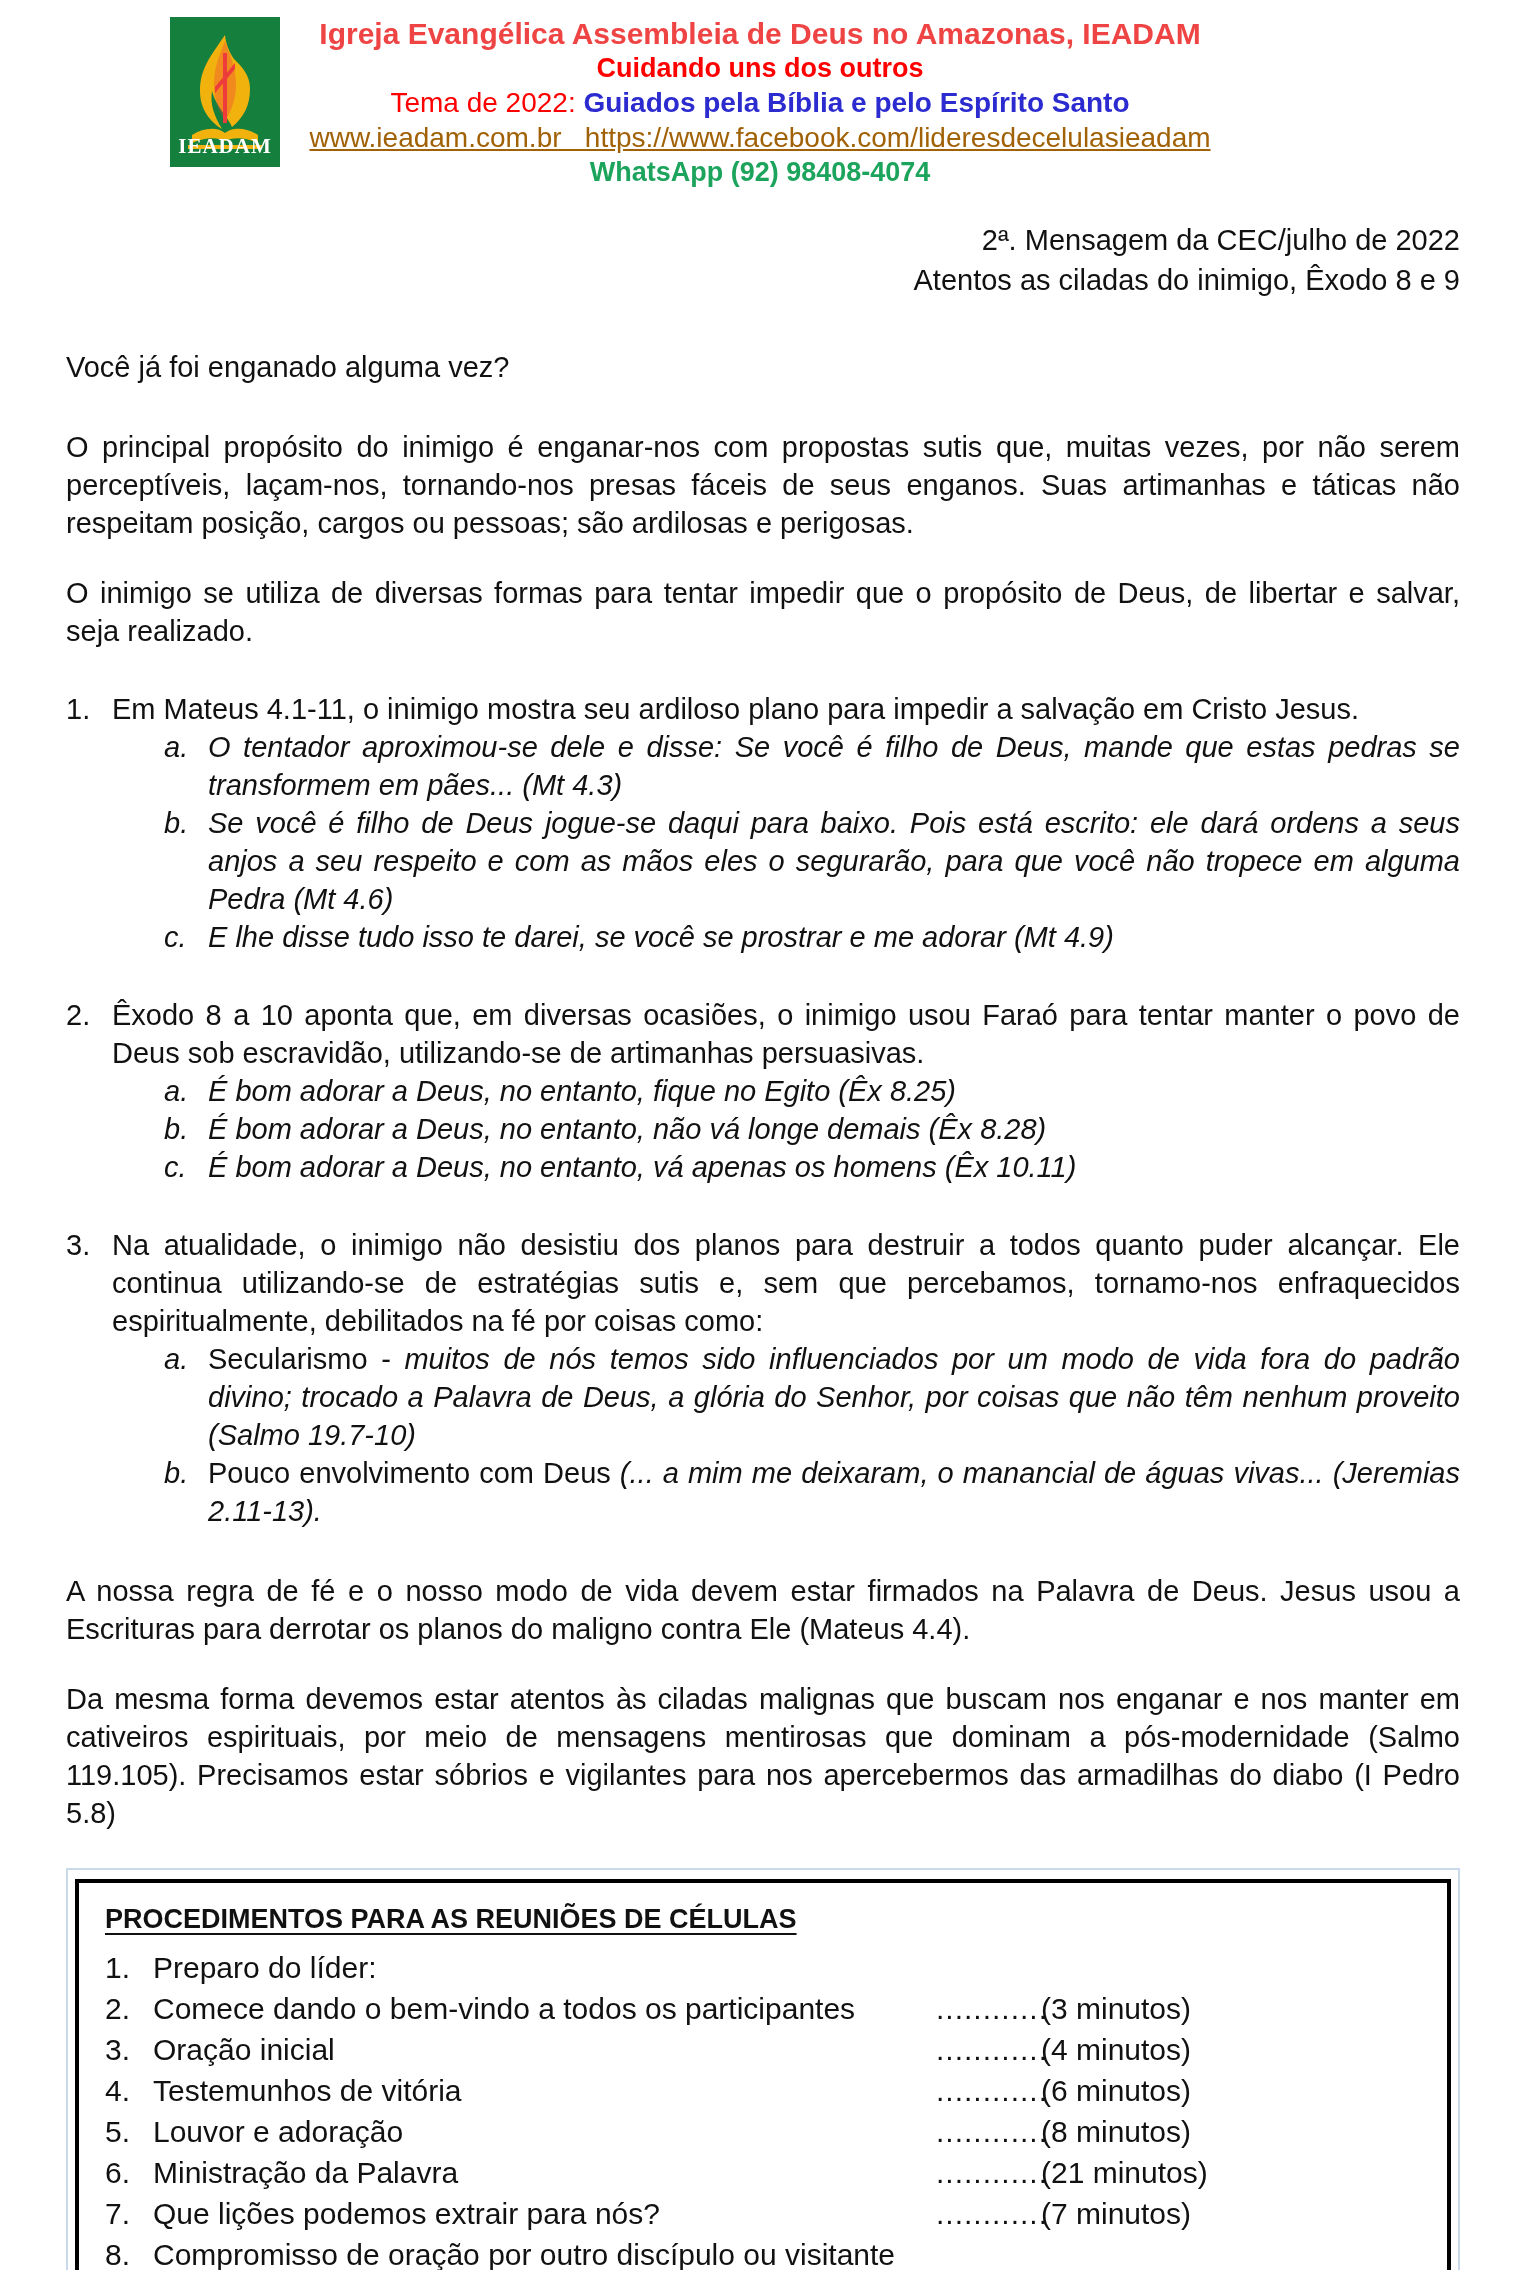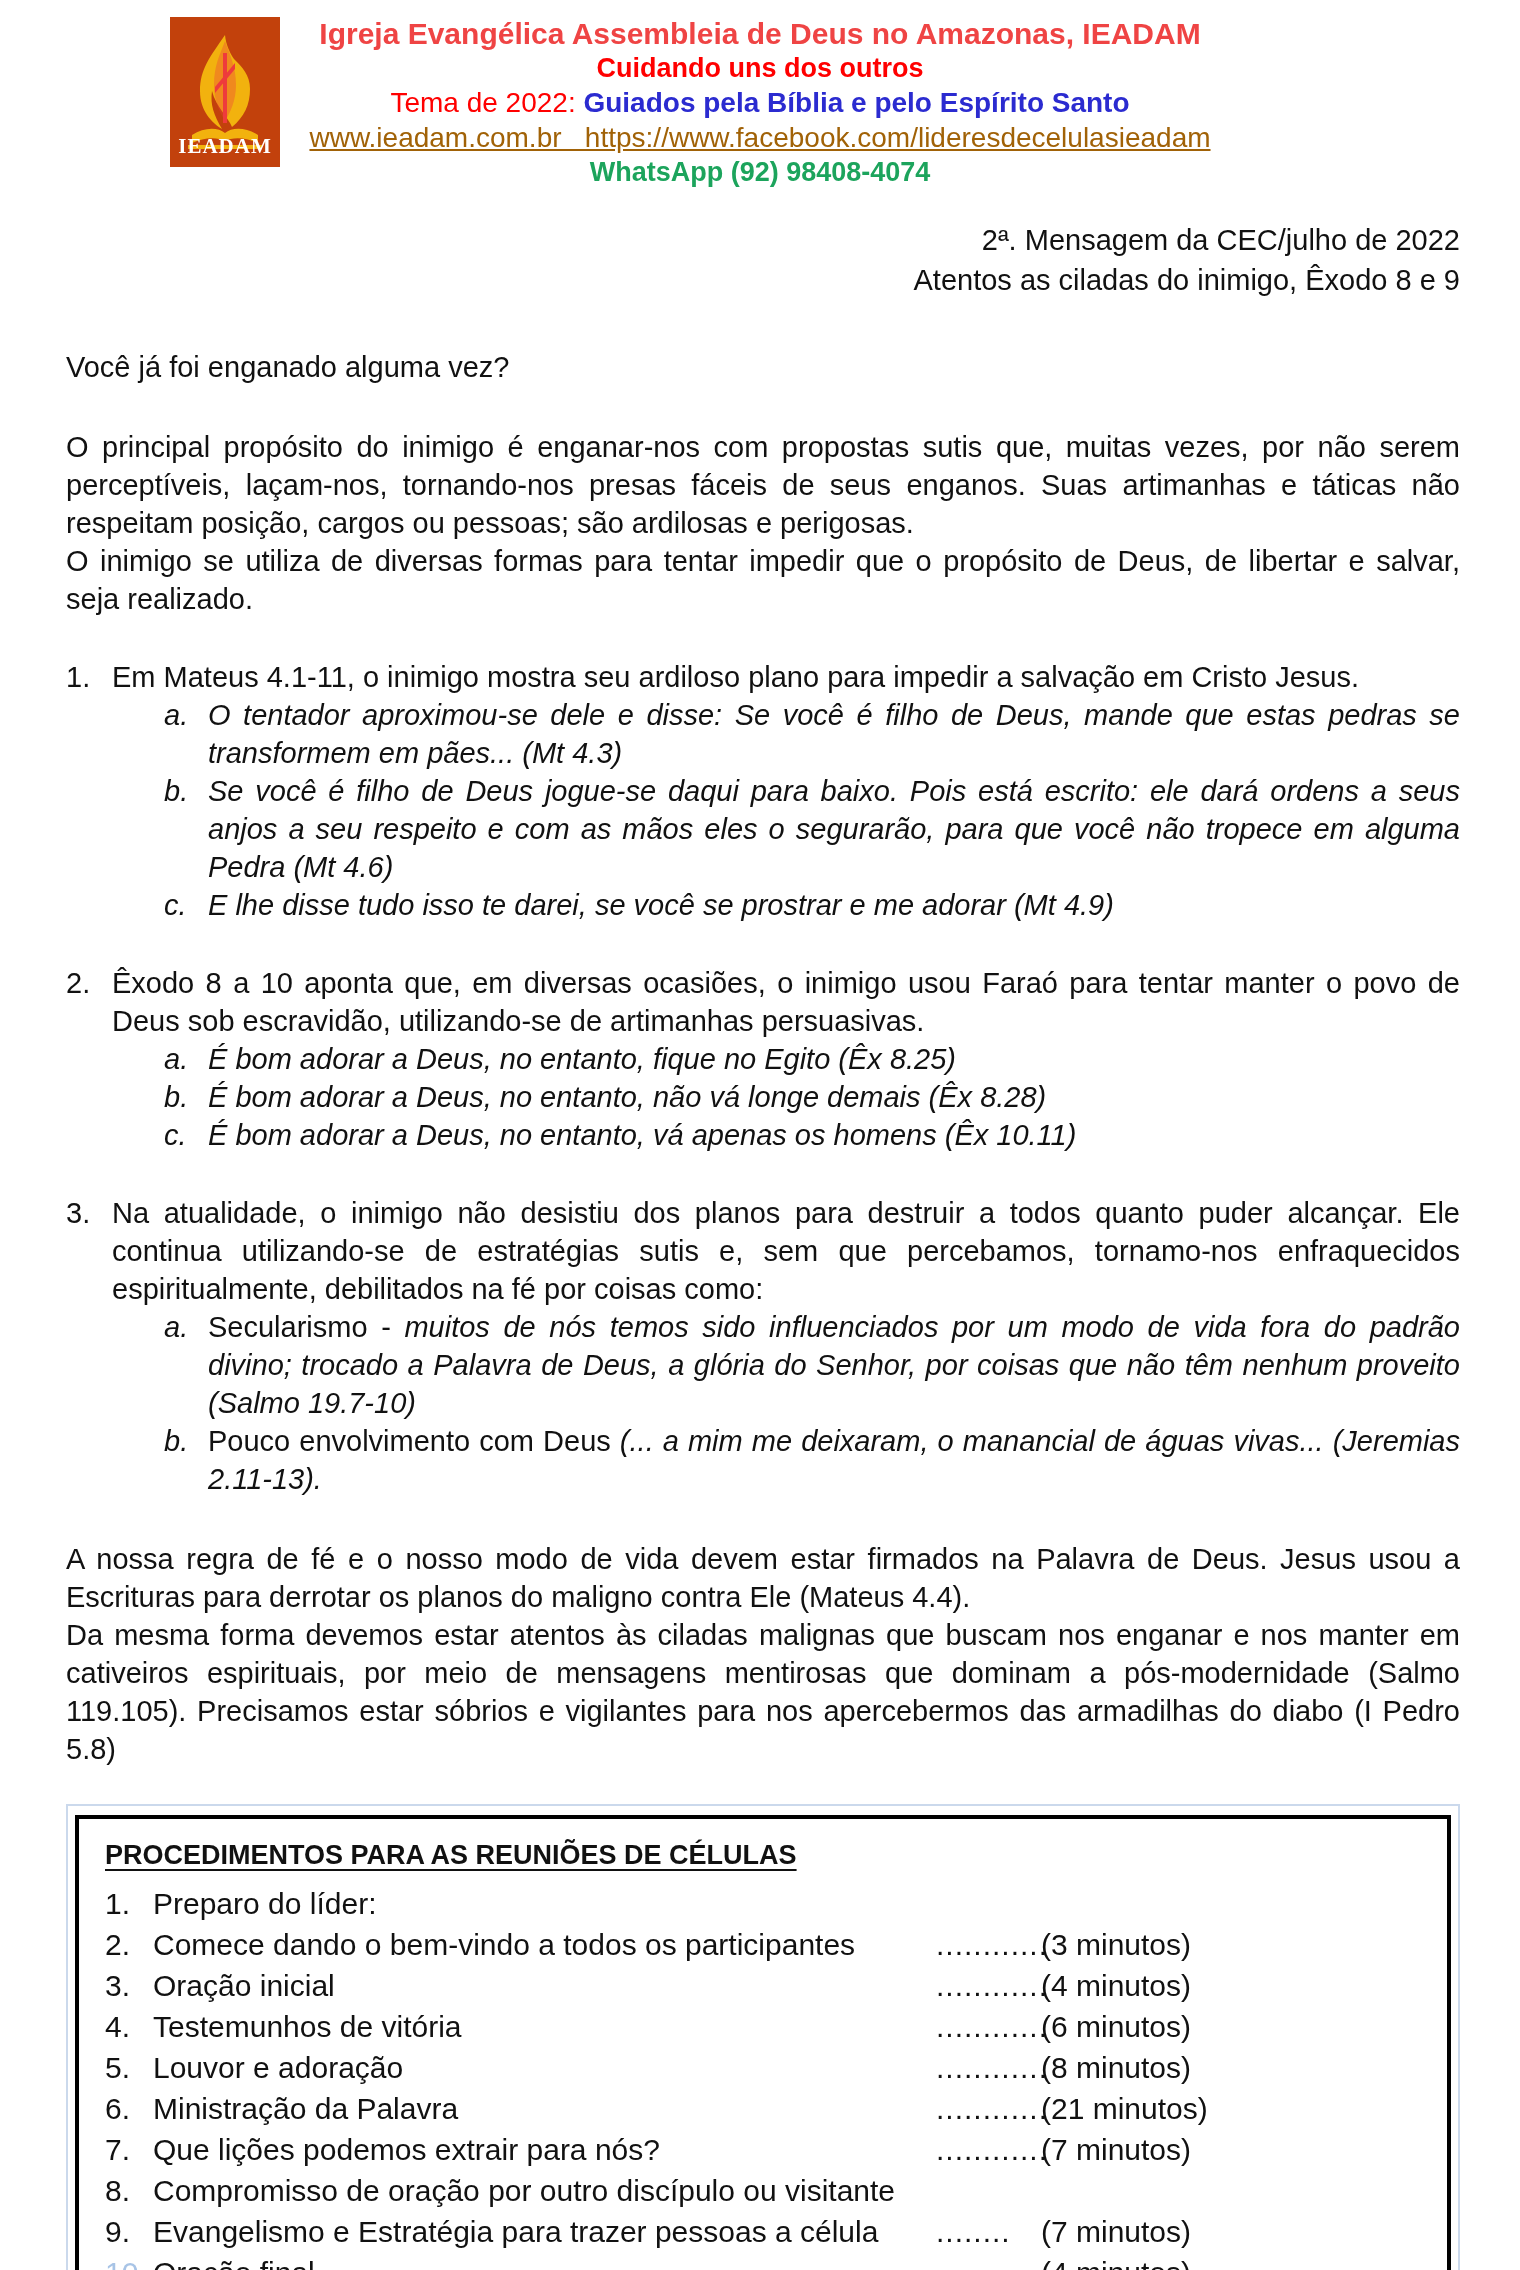--- a/index.html
+++ b/index.html
@@ -8,21 +8,21 @@
     width:1520px; height:2270px; background:#ffffff; margin:0 auto;
     font-family:"Liberation Sans", sans-serif; color:#111;
     position:relative; overflow:hidden;
   }
   .content { padding:0 60px 0 66px; }
 
   
   .header { position:relative; padding-top:16px; height:196px; }
   .logo {
     position:absolute; left:170px; top:17px; width:110px; height:150px;
-    background:#c2410c; display:flex; flex-direction:column;
+    background:#15803d; display:flex; flex-direction:column;
     align-items:center; justify-content:flex-end; padding-bottom:8px;
   }
   .logo svg { position:absolute; top:6px; left:0; }
   .logo-label {
     position:relative; color:#fff; font-family:"Liberation Serif", serif;
     font-weight:bold; font-size:21px; letter-spacing:1px; z-index:2;
   }
   .header-text { text-align:center; }
   .h-org   { color:#ef4444; font-weight:bold; font-size:30px; line-height:36px; }
   .h-slogan{ color:#ff0000; font-weight:bold; font-size:27px; line-height:33px; }
@@ -31,21 +31,21 @@
   .h-theme .t-text  { color:#2b2bd0; font-weight:bold; }
   .h-links { font-size:28px; line-height:35px; color:#a16207;
              text-decoration:underline; white-space:pre; }
   .h-whats { color:#1ca45c; font-weight:bold; font-size:27px; line-height:34px; }
 
   
   .doc-title { text-align:right; margin-top:24px; font-size:29px; line-height:40px; }
 
   
   .q { margin-top:48px; font-size:29px; line-height:38px; }
-  .para { font-size:29px; line-height:38px; text-align:justify; }
+  .para { font-size:29px; line-height:38px; text-align:justify;margin-top:32px; }
   .para-group { margin-top:42px; }
 
   .mainitem { display:flex; margin-top:40px; font-size:29px; line-height:38px; }
   .mainitem .num { flex:none; width:46px; }
   .mainitem .mtext { flex:1; text-align:justify; }
   .subitem { display:flex; margin-left:52px; font-size:29px; line-height:38px; }
   .subitem .subnum { flex:none; width:44px; font-style:italic; }
   .subitem .stext { flex:1; text-align:justify; }
   .it { font-style:italic; }
 

